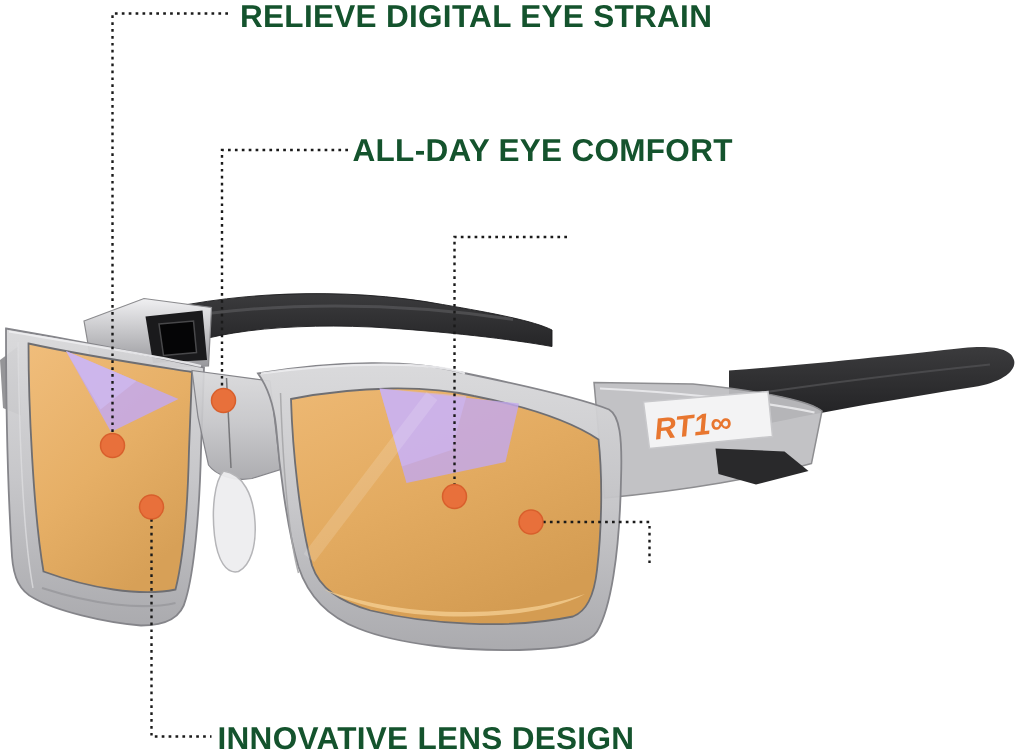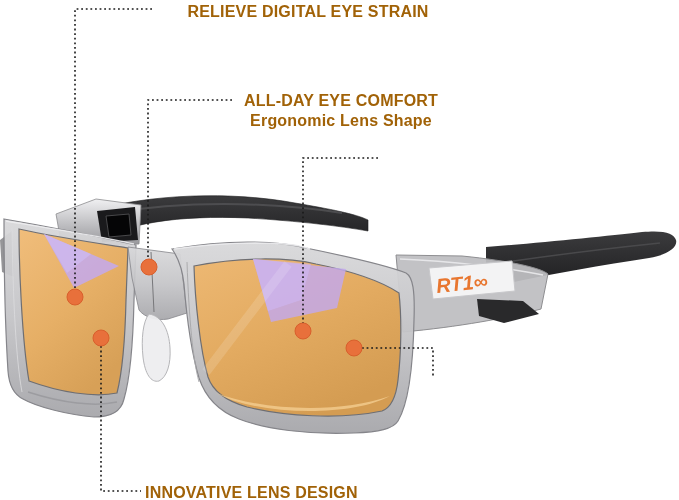--- a/index.html
+++ b/index.html
@@ -2,21 +2,21 @@
 <html><head>
 <meta charset="utf-8">
 <style>
   html,body{margin:0;padding:0;background:#ffffff;}
   .stage{
     position:relative;width:679px;height:500px;background:#ffffff;overflow:hidden;
     font-family:"Liberation Sans",sans-serif;
   }
   .stage svg{position:absolute;left:0;top:0;}
   .callout{
-    position:absolute;color:#a16207;font-weight:bold;font-size:16px;line-height:20px;
+    position:absolute;color:#14532d;font-weight:bold;font-size:21px;line-height:20px;
     letter-spacing:0.2px;white-space:nowrap;
   }
   .callout.center{text-align:center;white-space:normal;}
   .callout .line{white-space:nowrap;}
 </style>
 </head>
 <body>
 
 <div class="stage">
 
@@ -106,21 +106,20 @@
       <circle cx="101" cy="338" r="8" fill="#E8703B" stroke="#D85F2C" stroke-width="1"></circle>
     </g>
   </svg>
 
   <div class="callout center" style="left:160px;top:2px;width:296px;">
     <div class="line">RELIEVE DIGITAL EYE STRAIN</div>
   </div>
 
   <div class="callout center" style="left:235px;top:91px;width:212px;">
     <div class="line">ALL-DAY EYE COMFORT</div>
-    <div class="line">Ergonomic Lens Shape</div>
   </div>
 
 
 
   <div class="callout" style="left:145px;top:483px;">
     <div class="line">INNOVATIVE LENS DESIGN</div>
   </div>
 
 </div>
 

